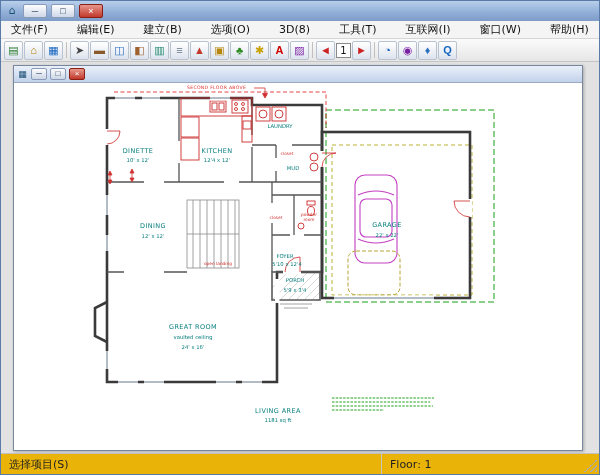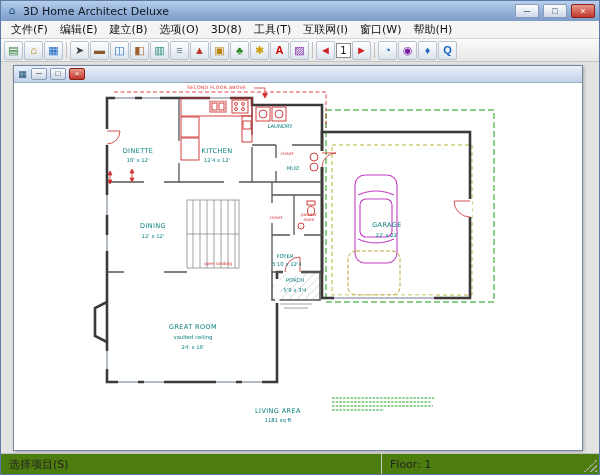--- a/index.html
+++ b/index.html
@@ -7,42 +7,42 @@
   .app{width:600px;height:475px;box-sizing:border-box;border:1px solid #5a7aa8;background:#e9e9e9;display:flex;flex-direction:column;}
 
   
   .titlebar{height:20px;background:linear-gradient(#b9cfec,#8fadd6 60%,#7e9cc8);display:flex;align-items:center;padding:0 4px;gap:4px;flex:0 0 auto;}
   .app-icon{width:14px;height:14px;font-size:11px;line-height:14px;text-align:center;color:#1b4f72;}
   .title-text{flex:1;font-size:11px;color:#10161f;white-space:nowrap;overflow:hidden;}
   .win-btn{width:24px;height:14px;font-size:9px;line-height:12px;text-align:center;background:linear-gradient(#fdfdfd,#cfd8e8);border:1px solid #8a9ab8;border-radius:2px;color:#233a55;padding:0;cursor:default;}
   .win-btn.close{background:linear-gradient(#e8968c,#c0392b);color:#fff;border-color:#8c1f14;}
 
   
-  .menubar{height:17px;background:#f4f4f4;border-bottom:1px solid #d6d6d6;display:flex;align-items:center;font-size:11px;padding:0 4px;flex:0 0 auto;color:#111;}
+  .menubar{height:17px;background:#f4f4f4;border-bottom:1px solid #d6d6d6;display:flex;align-items:center;font-size:11px;padding:0 4px;flex:0 0 auto;color:#111;justify-content:space-between;}
   .menu-item{padding:1px 6px;white-space:nowrap;}
 
   
   .toolbar{height:22px;background:linear-gradient(#fbfbfb,#e6e6e6);border-bottom:1px solid #c4c4c4;display:flex;align-items:center;padding:0 3px;gap:1px;flex:0 0 auto;}
   .tool-btn{width:19px;height:19px;box-sizing:border-box;border:1px solid #b9c2cf;border-radius:2px;background:linear-gradient(#ffffff,#dde4ee);font-size:11px;line-height:17px;text-align:center;padding:0;cursor:default;}
   .tool-sep{width:1px;height:16px;background:#c0c0c0;margin:0 2px;}
   .page-box{width:15px;height:15px;box-sizing:border-box;background:#fff;border:1px solid #8a8a8a;font-size:10px;line-height:13px;text-align:center;color:#111;}
 
   
   .mdi{flex:1;position:relative;background:#e2e2e2;overflow:hidden;}
   .child{position:absolute;left:12px;top:3px;width:570px;height:386px;box-sizing:border-box;border:1px solid #76879e;background:#fff;display:flex;flex-direction:column;box-shadow:1px 1px 3px rgba(0,0,0,.25);}
   .child-titlebar{height:16px;background:linear-gradient(#e9f0fa,#c2d2ea);border-bottom:1px solid #9aaac2;display:flex;align-items:center;padding:0 3px;gap:3px;flex:0 0 auto;}
   .child-icon{width:11px;height:11px;font-size:9px;line-height:11px;text-align:center;color:#1b4f72;}
   .child-title{flex:1;font-size:10px;color:#10161f;white-space:nowrap;}
   .child-btn{width:16px;height:12px;font-size:8px;line-height:10px;text-align:center;background:linear-gradient(#fdfdfd,#ccd6e6);border:1px solid #8a9ab8;border-radius:2px;color:#233a55;padding:0;cursor:default;}
   .child-btn.close{background:linear-gradient(#e8968c,#c0392b);color:#fff;border-color:#8c1f14;}
   .canvas{flex:1;position:relative;background:#fff;overflow:hidden;}
   .canvas svg{position:absolute;left:0;top:0;}
 
   
-  .statusbar{height:20px;background:#4d7c0f;border-top:1px solid #c0c0c0;display:flex;align-items:center;font-size:11px;color:#222;flex:0 0 auto;}
+  .statusbar{height:20px;background:#eab308;border-top:1px solid #c0c0c0;display:flex;align-items:center;font-size:11px;color:#222;flex:0 0 auto;}
   .status-left{flex:1;padding:0 8px;height:100%;display:flex;align-items:center;border-right:1px solid #c6c6c6;}
   .status-right{width:186px;padding:0 8px;height:100%;display:flex;align-items:center;}
   .grip{width:13px;height:13px;align-self:flex-end;margin:0 2px 2px 0;background:
     linear-gradient(135deg,transparent 50%,#aaa 50%,#aaa 57%,transparent 57%,transparent 70%,#aaa 70%,#aaa 77%,transparent 77%,transparent 90%,#aaa 90%);}
 
   
   .wall-outer{fill:none;stroke:#3a3a3a;stroke-width:2.6;}
   .wall-mid{fill:none;stroke:#5a5a5a;stroke-width:1.6;}
   .wall-in{fill:none;stroke:#555;stroke-width:1.3;}
   .stairs{fill:none;stroke:#8a8a8a;stroke-width:.8;}
@@ -63,21 +63,20 @@
   text.tiny-red{fill:#d03030;font-size:4.3px;text-anchor:middle;font-family:"DejaVu Sans",sans-serif;}
   text.sf{fill:#e03030;font-size:4.6px;letter-spacing:.3px;font-family:"DejaVu Sans",sans-serif;}
 </style>
 </head>
 <body>
 
 <div class="app">
 
   <div class="titlebar">
     <span class="app-icon">⌂</span>
-    <span class="title-text">3D Home Architect Deluxe</span>
     <button class="win-btn">─</button>
     <button class="win-btn">□</button>
     <button class="win-btn close">×</button>
   </div>
 
   <div class="menubar">
     <span class="menu-item">文件(F)</span>
     <span class="menu-item">编辑(E)</span>
     <span class="menu-item">建立(B)</span>
     <span class="menu-item">选项(O)</span>

